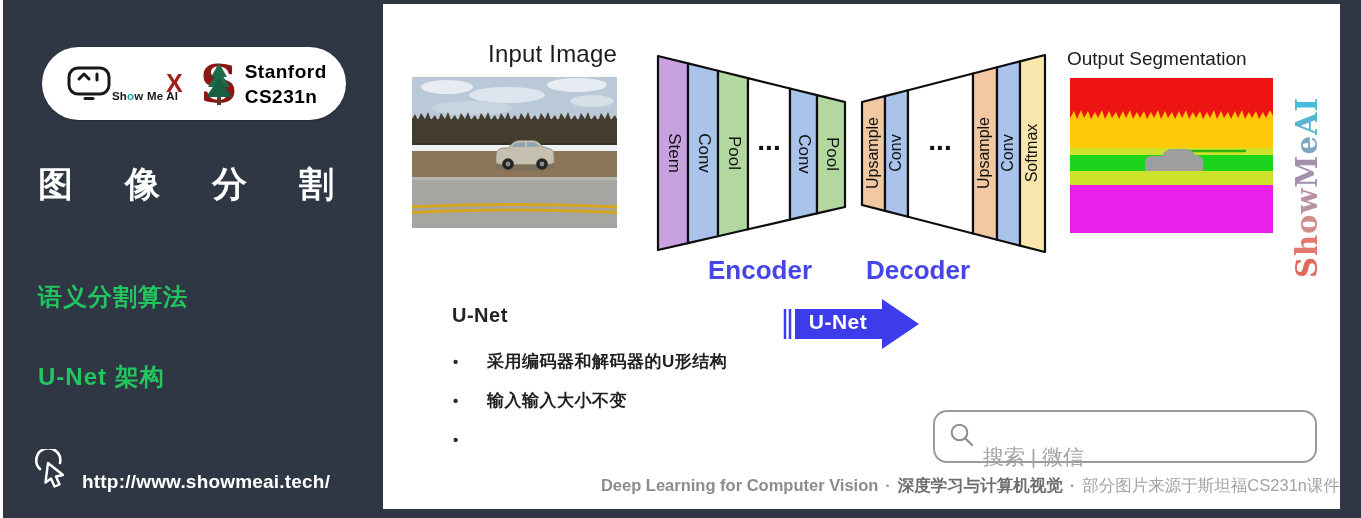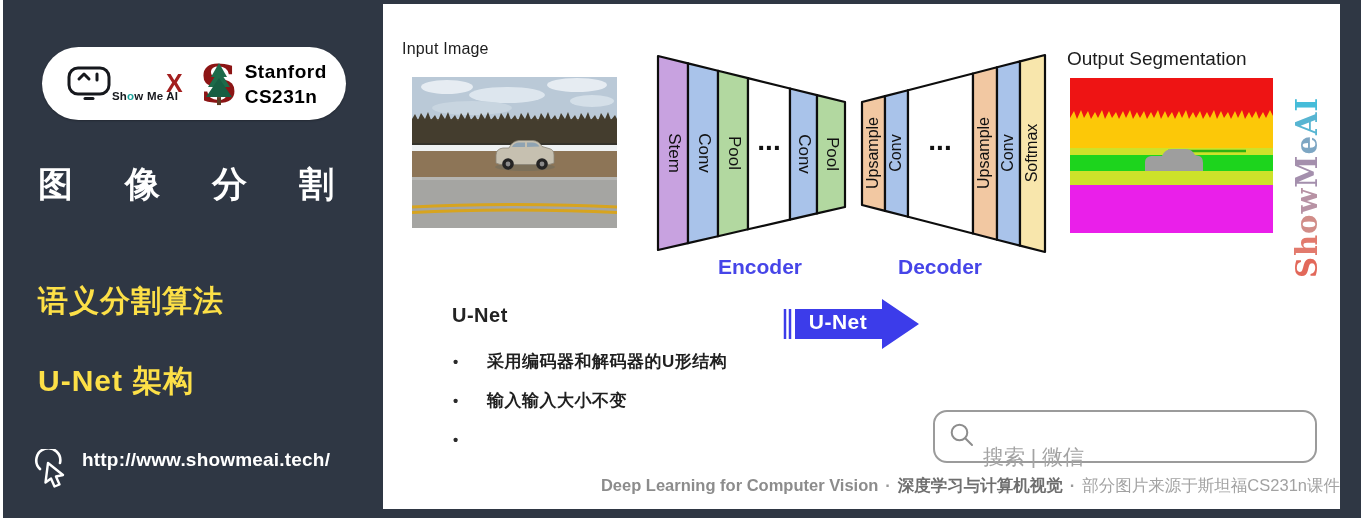--- a/index.html
+++ b/index.html
@@ -15,33 +15,33 @@
   .robot-label{font-size:11.5px;font-weight:bold;color:#16181d;letter-spacing:.2px;margin-top:1px;white-space:nowrap;}
   .robot-label .o-dot{color:#1ba39c;}
   .x-sep{margin-left:12px;font-size:25px;font-weight:bold;color:#a31f1f;}
   .stan-s{position:relative;margin-left:14px;width:44px;height:54px;display:flex;align-items:center;justify-content:center;}
   .stan-s .s-letter{font-family:"DejaVu Serif","Liberation Serif",serif;font-weight:bold;font-size:52px;
                     color:#8c1515;line-height:54px;}
   .stan-s svg{position:absolute;left:50%;top:50%;transform:translate(-50%,-52%);}
   .stan-text{margin-left:4px;font-weight:bold;color:#000000;font-size:19px;line-height:25px;letter-spacing:.5px;}
   .side-title{position:absolute;left:38px;top:161px;width:296px;display:flex;justify-content:space-between;
               color:#fff;font-size:35px;font-weight:bold;}
-  .side-sub{position:absolute;left:38px;color:#fde047;font-size:30px;font-weight:bold;letter-spacing:1px;white-space:nowrap;text-align:right;}
+  .side-sub{position:absolute;left:38px;color:#22c55e;font-size:24px;font-weight:bold;letter-spacing:1px;white-space:nowrap;text-align:right;}
   .sub1{top:281px;} .sub2{top:361px;}
-  .side-url{position:absolute;left:33px;top:449px;display:flex;align-items:flex-start;gap:11px;color:#fff;}
+  .side-url{position:absolute;left:33px;top:449px;display:flex;align-items:flex-end;gap:11px;color:#fff;}
   .side-url .url-text{font-size:19px;font-weight:bold;letter-spacing:.2px;}
 
   
   .content{position:absolute;left:383px;top:4px;width:957px;height:505px;background:#ffffff;}
-  .input-label{position:absolute;left:19px;top:36px;width:205px;text-align:left;
-               color:#1c1c1c;font-size:16px;letter-spacing:.2px;}
+  .input-label{position:absolute;left:29px;top:36px;width:205px;text-align:right;
+               color:#1c1c1c;font-size:24px;letter-spacing:.2px;}
   .input-photo{position:absolute;left:29px;top:73px;}
   .net-svg{position:absolute;left:267px;top:46px;}
-  .net-cap{position:absolute;top:251px;width:140px;text-align:center;color:#4645e8;font-weight:bold;font-size:21px;}
-  .cap-enc{left:307px;} .cap-dec{left:487px;}
+  .net-cap{position:absolute;top:251px;width:140px;text-align:center;color:#4645e8;font-weight:bold;font-size:26px;}
+  .cap-enc{left:307px;} .cap-dec{left:465px;}
   .output-label{position:absolute;left:684px;top:44px;width:240px;color:#1c1c1c;font-size:19px;white-space:nowrap;}
   .output-seg{position:absolute;left:687px;top:74px;}
   .watermark{position:absolute;left:906px;top:36px;height:238px;writing-mode:vertical-rl;transform:rotate(180deg);
              font-family:"DejaVu Serif","Liberation Serif",serif;font-weight:bold;font-size:29px;
              letter-spacing:1px;line-height:36px;}
   .unet-head{position:absolute;left:69px;top:300px;font-size:20px;font-weight:600;color:#232323;letter-spacing:.5px;}
   .unet-arrow{position:absolute;left:399px;top:291px;width:140px;height:58px;}
   .unet-arrow svg{position:absolute;left:0;top:0;}
   .arrow-label{position:absolute;left:12px;top:15px;width:88px;text-align:center;
                color:#fff;font-size:21px;font-weight:bold;letter-spacing:.5px;}

